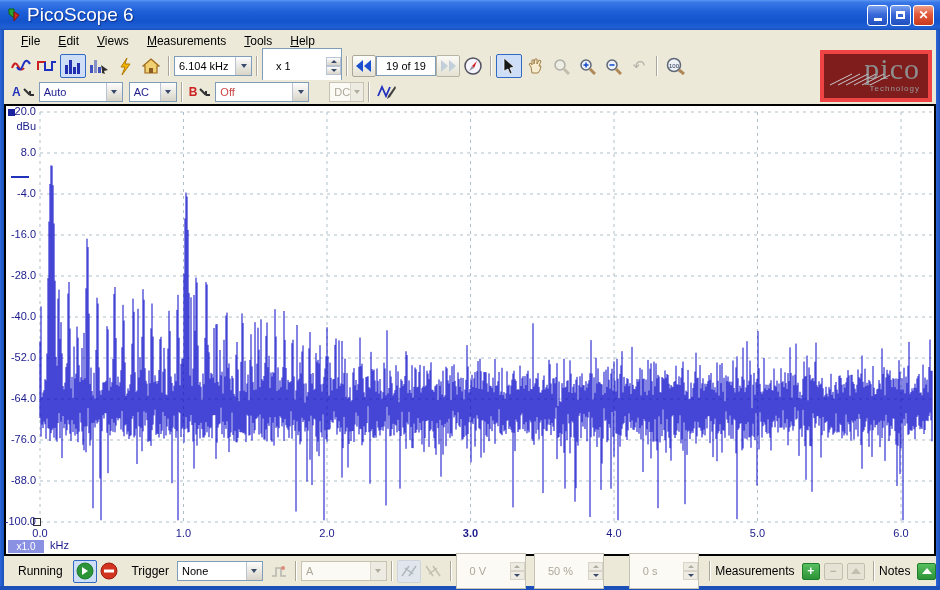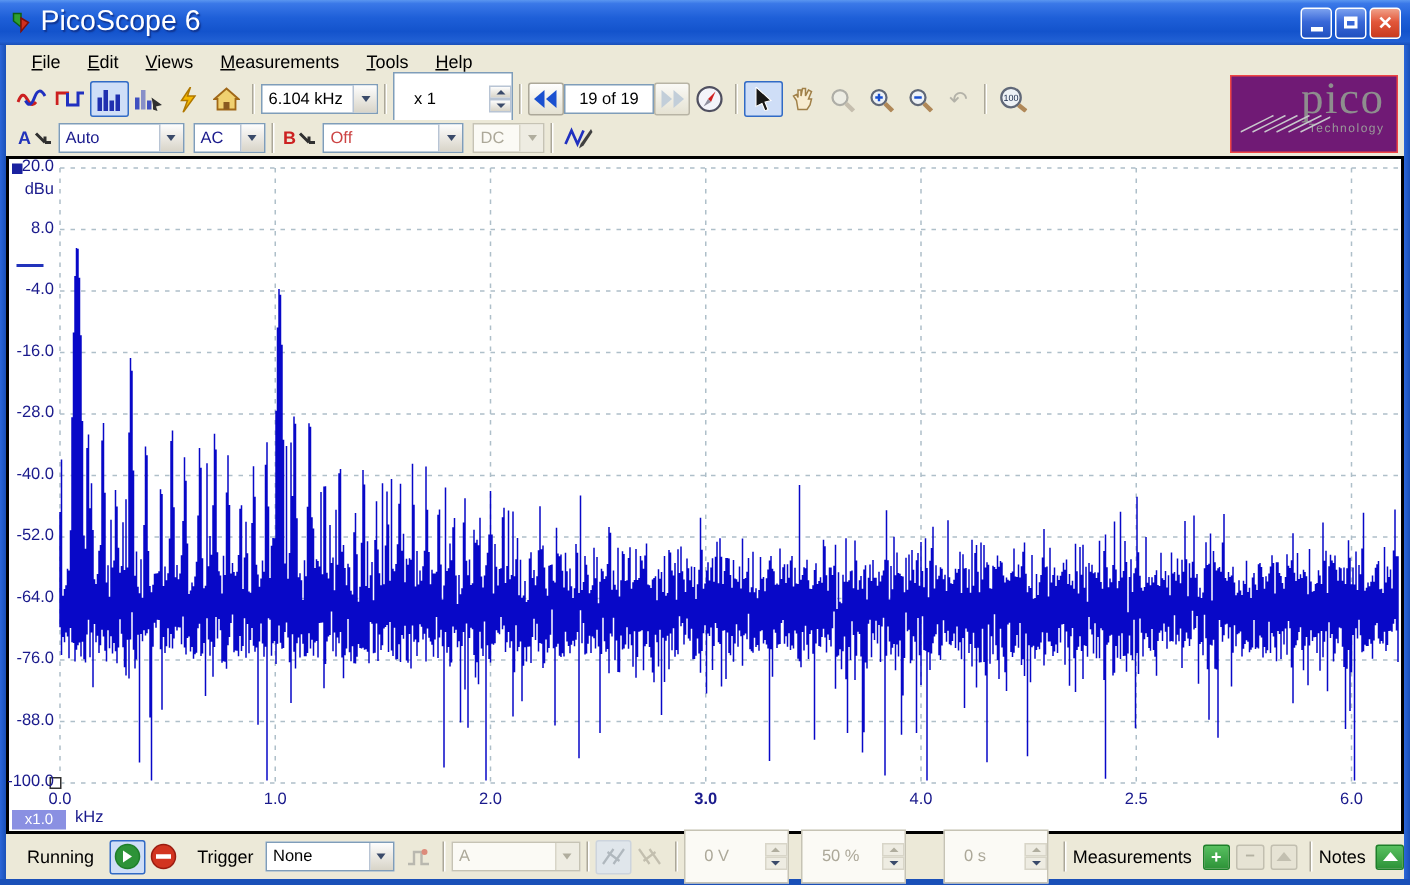--- a/index.html
+++ b/index.html
@@ -55,22 +55,22 @@
   .disabled-field { background:#fbfaf5 !important; border-color:#c6c3b4 !important; color:#aca899 !important; }
   .disabled-field .ddb, .disabled-field .arrows div { background:#eeece2; border-color:#d8d5c8; }
   .disabled-field .tri-dn, .disabled-field .tri-up-s { border-top-color:#b0ad9e; border-bottom-color:#b0ad9e; }
   .navbox { width:60px; height:20px; background:#fff; border:1px solid #7f9db9; display:flex;
     align-items:center; justify-content:center; font-size:11px; }
   .navbtn { width:24px; height:22px; border:1px solid #aca899; border-radius:2px;
     background:linear-gradient(180deg,#fefefe,#e4e1d2); display:flex; align-items:center; justify-content:center; }
   .chlabel { font-weight:bold; font-size:12px; margin:0 2px; }
   .chA { color:#2233bb; } .chB { color:#cc2222; }
 
-  .picologo { position:absolute; right:8px; top:50px; width:112px; height:52px; background:#701a75;
-    border:1px solid #ef4444; text-align:right; padding:0 8px; }
+  .picologo { position:absolute; right:8px; top:50px; width:112px; height:52px; background:#7f1d1d;
+    border:4px solid #ef4444; text-align:right; padding:0 8px; }
   .picologo .pname { font-family:"Liberation Serif", serif; font-size:30px; line-height:30px; color:#8e8e8e; letter-spacing:1px; }
   .picologo .psub { font-size:8px; color:#9a9a9a; letter-spacing:1px; }
   .picologo svg { position:absolute; left:6px; bottom:12px; }
 
   
   .plotframe { position:absolute; left:4px; top:104px; width:932px; height:452px; background:#000; }
   .plotwhite { position:absolute; left:2px; top:2px; width:928px; height:448px; background:#fff; }
   #plot-svg { position:absolute; left:6px; top:106px; }
   #plot-svg .grid { stroke:#aebfc9; stroke-width:1; stroke-dasharray:3 4; fill:none; }
   #plot-svg .trace { stroke:#0808c8; stroke-width:1; fill:none; }
@@ -284,21 +284,21 @@
     <span class="chlabel chB">B</span>
     <svg width="12" height="12" viewBox="0 0 12 12">
       <path d="M1 3 L7 9 M7 9 L11 9 M7 9 L7 5" stroke="#303030" stroke-width="2" fill="none"></path>
     </svg>
     <div class="xsel" style="width:94px;margin-left:4px">
       <span style="color:#cc4444">Off</span>
       <span class="ddb">
           <span class="tri-dn"></span>
         </span>
     </div>
-    <div class="xsel disabled-field" style="width:48px;margin-left:6px">
+    <div class="xsel disabled-field" style="width:35px;margin-left:20px">
       <span>DC</span>
       <span class="ddb">
           <span class="tri-dn"></span>
         </span>
     </div>
     <div class="tsep"></div>
     <div class="tbtn">
       <svg width="20" height="16" viewBox="0 0 20 16">
         <path d="M1 12 L5 3 L9 12 L13 3" stroke="#2030c0" stroke-width="1.8" fill="none"></path>
         <path d="M18 2 L11 12 L10 15 L13 13 L19 4 Z" fill="#404040"></path>
@@ -344,21 +344,21 @@
       <div class="ytick" style="top: 351px;">-52.0</div>
       <div class="ytick" style="top: 392px;">-64.0</div>
       <div class="ytick" style="top: 433px;">-76.0</div>
       <div class="ytick" style="top: 474px;">-88.0</div>
       <div class="ytick" style="top: 515px;">-100.0</div>
       <div class="xtick" style="left: 23px;">0.0</div>
       <div class="xtick" style="left: 166.5px;">1.0</div>
       <div class="xtick" style="left: 310px;">2.0</div>
       <div class="xtick" style="left: 453.5px; font-weight: bold;">3.0</div>
       <div class="xtick" style="left: 597px;">4.0</div>
-      <div class="xtick" style="left: 740.5px;">2.5</div>
+      <div class="xtick" style="left: 740.5px;">5.0</div>
       <div class="xtick" style="left: 884px;">6.0</div>
     </div>
 
   <div class="statusbar">
     <span>Running</span>
     <div class="sbtn sel" style="margin-left:10px">
       <svg width="18" height="18" viewBox="0 0 18 18">
         <circle cx="9" cy="9" r="8" fill="#2d9338" stroke="#1e7f2a"></circle>
         <polygon points="6,5 12,9 6,13" fill="#fff"></polygon>
       </svg>

